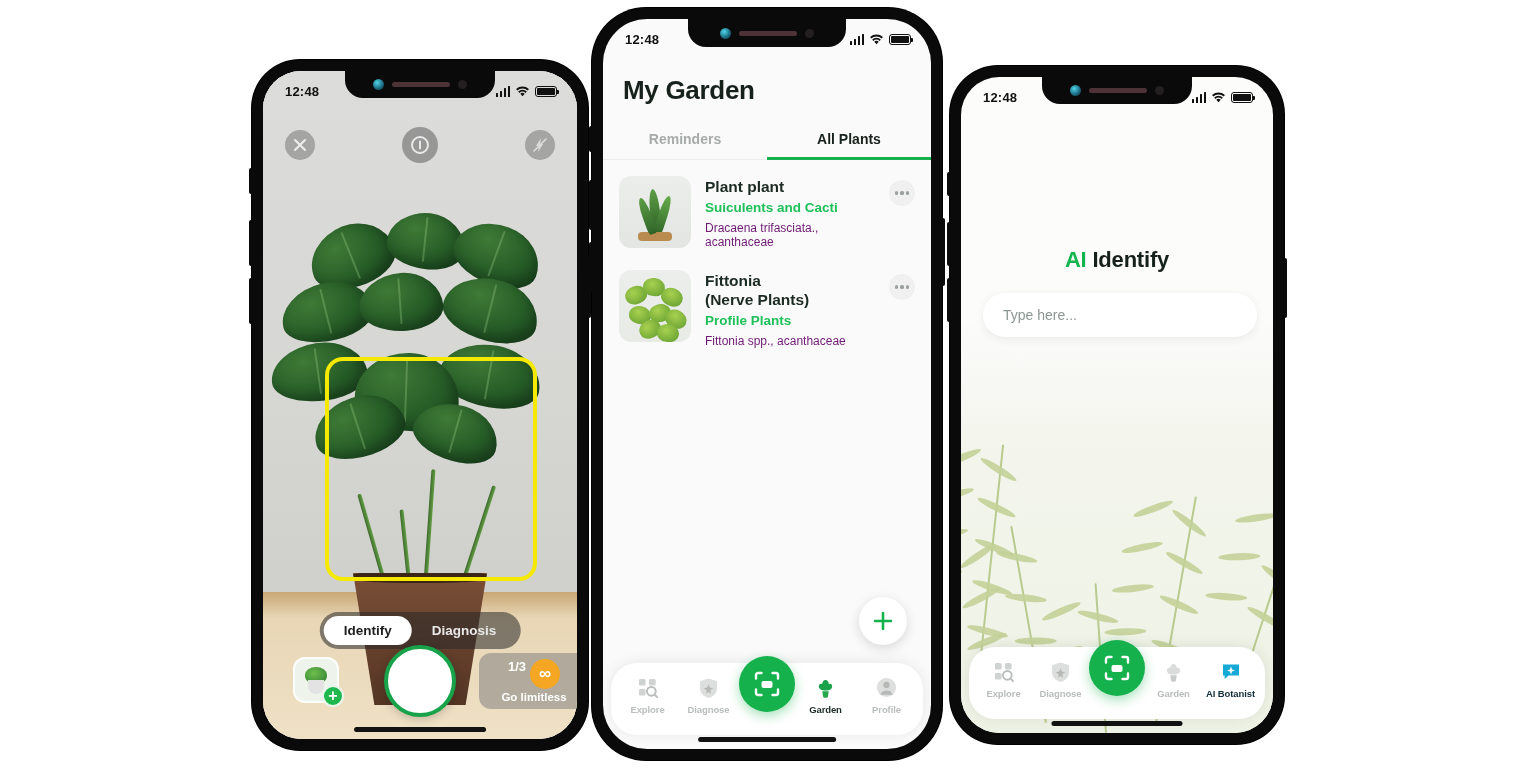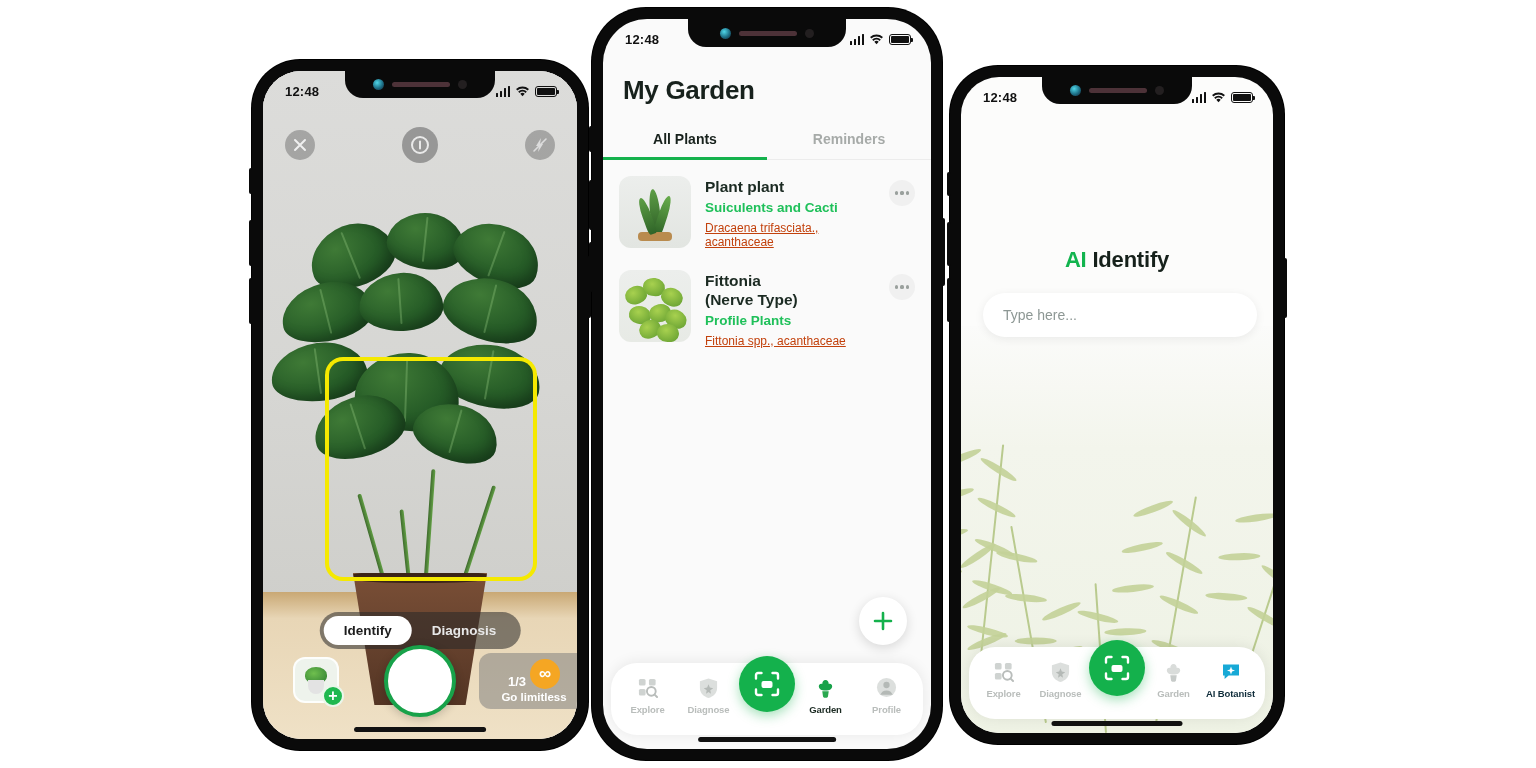--- a/index.html
+++ b/index.html
@@ -128,21 +128,21 @@
     display:flex; align-items:center; justify-content:center; overflow:visible; }
   .gallery-btn .mini-pot{ width:16px; height:14px; background:#e3e3e3; border-radius:0 0 8px 8px; position:absolute; bottom:7px; }
   .gallery-btn .mini-leaf{ position:absolute; bottom:18px; width:22px; height:16px;
     background: radial-gradient(ellipse at 40% 40%, #6fbf4e, #2e7d32); border-radius:50% 50% 40% 40%; }
   .gallery-badge { position:absolute; right:-7px; bottom:-6px; width:22px; height:22px; border-radius:50%;
     background:#1fb84f; color:#fff; font-size:16px; font-weight:bold; display:flex; align-items:center;
     justify-content:center; line-height:1; border:2px solid #eaf6ea; }
   .limitless { position:absolute; z-index:25; right:-12px; bottom:30px; width:110px; height:56px;
     background:rgba(125,125,125,.52); border-radius:12px; display:flex; flex-direction:column;
     align-items:center; justify-content:center; gap:2px; }
-  .limitless .row { display:flex; align-items:flex-end; gap:4px; }
+  .limitless .row { display:flex; align-items:flex-start; gap:4px; }
   .limitless .cnt { font-size:13px; font-weight:bold; color:#fff; }
   .limitless .inf { width:30px; height:30px; border-radius:50%; background:#f5a623;
     display:flex; align-items:center; justify-content:center; color:#fff; font-size:17px; font-weight:bold; }
   .limitless .lbl { font-size:11.5px; font-weight:bold; color:#fff; }
 
   
   #phone2 { left: 592px; top: 8px; width: 350px; height: 752px; }
   #phone2 .screen { background:#fafafa; }
   .g-title { position:absolute; top:56px; left:20px; font-size:26px; font-weight:bold; color:#17211c; letter-spacing:-.3px; }
   .g-tabs { position:absolute; top:102px; left:0; right:0; display:flex; border-bottom:1px solid #ececec; }
@@ -160,21 +160,21 @@
   .th-snake i{ position:absolute; left:50%; bottom:13px; transform:translateX(40%) rotate(18deg);
     width:9px; height:40px; border-radius:50% 50% 20% 20%; background:linear-gradient(180deg,#68ad4c,#2f6428); display:block;}
   .th-snake b{ position:absolute; left:50%; bottom:7px; transform:translateX(-50%); width:34px; height:9px;
     border-radius:4px; background:#b98b4e; display:block;}
   .th-fitt { background:linear-gradient(180deg,#eceeec,#e7eae5); }
   .th-fitt span{ position:absolute; width:22px; height:18px; border-radius:50% 50% 45% 45%;
     background: radial-gradient(ellipse at 40% 35%, #a8d14f, #5e9a2e); }
   .plant-info { flex:1; min-width:0; padding-top:2px; }
   .plant-name { font-size:15.5px; font-weight:bold; color:#1b2a22; line-height:1.22; }
   .plant-cat { font-size:13.5px; font-weight:bold; color:#1fc05a; margin-top:3px; }
-  .plant-sci { font-size:12px; color:#c2410c; margin-top:6px;text-decoration:underline; }
+  .plant-sci { font-size:12px; color:#701a75; margin-top:6px; }
   .row-more { width:26px; height:26px; border-radius:50%; background:#f0f0f0; flex:none;
     display:flex; align-items:center; justify-content:center; gap:2.5px; margin-top:4px; }
   .row-more i { width:3.2px; height:3.2px; border-radius:50%; background:#9aa09d; display:block; }
   .fab { position:absolute; right:24px; bottom:104px; width:48px; height:48px; border-radius:50%;
     background:#fff; box-shadow:0 3px 12px rgba(0,0,0,.14); display:flex; align-items:center; justify-content:center; }
   .fab svg { display:block; }
 
   
   .bnav { position:absolute; left:8px; right:8px; bottom:14px; height:72px; background:#fff;
     border-radius:26px; box-shadow:0 -1px 14px rgba(0,0,0,.08); display:flex; align-items:center;
@@ -357,22 +357,22 @@
             <path d="M3.3 6a7 7 0 0 1 9.4 0l-1.3 1.5a5 5 0 0 0-6.8 0Z" fill="#111"></path>
             <path d="M1 3.3a10.6 10.6 0 0 1 14 0l-1.3 1.5a8.6 8.6 0 0 0-11.4 0Z" fill="#111"></path>
           </svg>
           <span class="batt"></span>
         </span>
       </div>
 
       <div class="g-title">My Garden</div>
 
       <div class="g-tabs">
+        <div class="g-tab">Reminders</div>
         <div class="g-tab active">All Plants</div>
-        <div class="g-tab">Reminders</div>
       </div>
 
       <div class="plant-list">
         <div class="plant-row">
           <div class="plant-thumb th-snake">
               <i></i>
               <b></b>
             </div>
           <div class="plant-info">
             <div class="plant-name">Plant plant</div>
@@ -392,21 +392,21 @@
             <span style="left:24px;top:8px;transform:rotate(8deg)"></span>
             <span style="left:42px;top:18px;transform:rotate(22deg)"></span>
             <span style="left:10px;top:36px;transform:rotate(12deg)"></span>
             <span style="left:30px;top:34px;transform:rotate(-10deg)"></span>
             <span style="left:46px;top:40px;transform:rotate(26deg)"></span>
             <span style="left:20px;top:50px;transform:rotate(-22deg)"></span>
             <span style="left:38px;top:54px;transform:rotate(6deg)"></span>
           </div>
           <div class="plant-info">
             <div class="plant-name" style="white-space:pre-line">Fittonia
-(Nerve Type)</div>
+(Nerve Plants)</div>
             <div class="plant-cat">Profile Plants</div>
             <div class="plant-sci">Fittonia spp., acanthaceae</div>
           </div>
           <div class="row-more">
               <i></i>
               <i></i>
               <i></i>
             </div>
         </div>
       </div>

